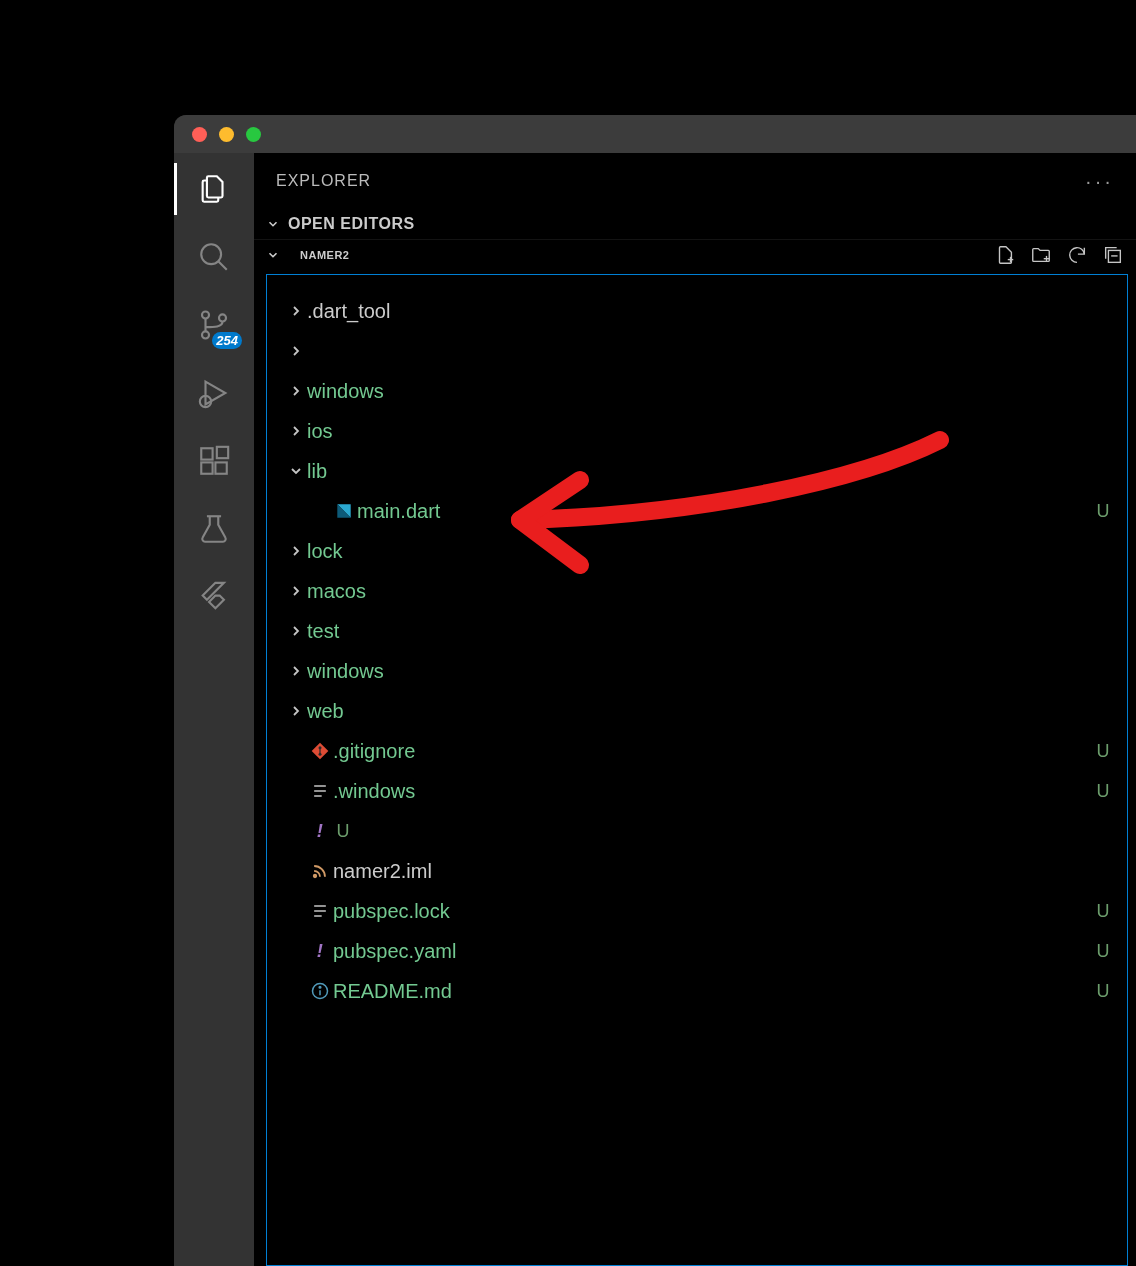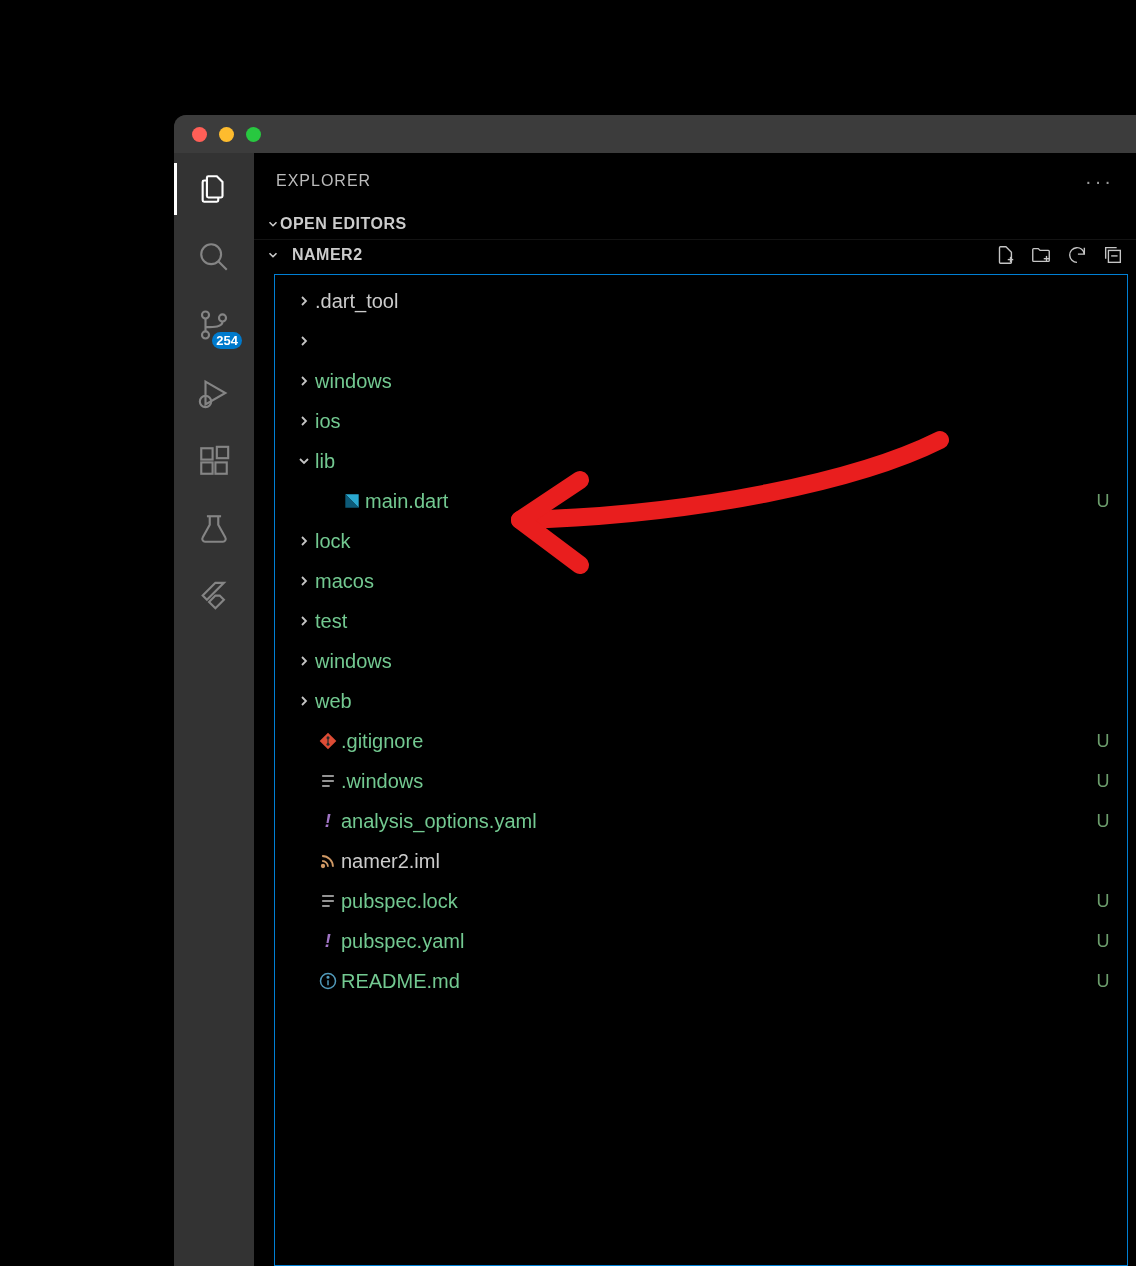--- a/index.html
+++ b/index.html
@@ -42,51 +42,51 @@
     position: relative;
   }
   .activity-item { width: 40px; height: 40px; display:flex; align-items:center; justify-content:center; cursor:pointer; position:relative;}
   .activity-item.active { color: #ffffff; }
   .activity-item.active::before {
     content:""; position:absolute; left:-20px; top:-6px; bottom:-6px; width:3px; background:#fff;
   }
   .badge {
     position: absolute; bottom: -4px; right: -8px;
     background: #007acc; color: #fff; font-size: 13px; font-weight: 600;
-    border-radius: 12px; padding: 1px 4px;
+    border-radius: 12px; padding: 1px 4px; font-style: italic;
   }
   .sidebar {
     flex: 1;
     background: #000000;
     color: #cccccc;
     display: flex;
     flex-direction: column;
     min-width: 0;
   }
   .sidebar-header {
     height: 56px; display:flex; align-items:center; justify-content:space-between;
     padding: 0 22px; font-size: 16px; letter-spacing: 1px; color: #bbbbbb;
   }
   .more-dots { font-size: 20px; letter-spacing: 3px; cursor:pointer; color:#999;}
   .section-header {
-    display:flex; align-items:center; padding: 6px 12px;
+    display:flex; align-items:center; gap:8px; padding: 6px 12px;
     font-size: 16px; font-weight: 700; letter-spacing: 0.5px; color:#cccccc;
     cursor:pointer;
   }
   .project-header {
     display:flex; align-items:center; justify-content:space-between;
     padding: 4px 12px; border-top: 1px solid #3c3c3c50;
   }
-  .project-header .left { display:flex; align-items:center; gap:12px; font-size:16px; font-weight:700; letter-spacing:0.5px;}
+  .project-header .left { display:flex; align-items:center; gap:20px; font-size:11px; font-weight:700; letter-spacing:0.5px;}
   .toolbar { display:flex; gap:14px; color:#c5c5c5; }
   .toolbar .ico { width:22px; height:22px; display:flex; align-items:center; justify-content:center; cursor:pointer;}
   .chevron { display:inline-block; transition:transform .1s;}
   .chevron.down { transform: rotate(90deg); }
   .tree {
-    margin: 4px 8px 0 20px; border: 1px solid #007fd4; padding-top:6px;
+    margin: 4px 8px 0 12px; border: 1px solid #007fd4; padding-top:16px;
     flex:1; overflow:auto;
   }
   .tree-row {
     display:flex; align-items:center; height:40px; font-size:20px;
     color:#cccccc; cursor:pointer; padding-right:14px;
   }
   .indent0 { padding-left: 18px; }
   .indent1 { padding-left: 42px; }
   .tree-row .arrow { width:22px; color:#c5c5c5; display:flex; justify-content:center;}
   .tree-row .file-ico { width:26px; display:flex; justify-content:center; align-items:center;}
@@ -336,21 +336,20 @@
       <span class="label untracked">.windows</span>
       <span class="status u">U</span>
           </div>
           <div class="tree-row indent0">
       <span class="arrow"></span>
       <span class="file-ico">
               <svg width="20" height="20" viewBox="0 0 24 24">
                 <text x="8" y="19" font-size="22" font-weight="900" fill="#a074c4" font-style="italic">!</text>
               </svg>
             </span>
-      <span class="label untracked">analysis_options.yaml</span>
       <span class="status u">U</span>
           </div>
           <div class="tree-row indent0">
       <span class="arrow"></span>
       <span class="file-ico">
               <svg width="20" height="20" viewBox="0 0 24 24" fill="none" stroke="#d19a66" stroke-width="2.2">
                 <path d="M5 12a7 7 0 0 1 7 7"></path>
                 <path d="M5 6a13 13 0 0 1 13 13"></path>
                 <circle cx="6" cy="18" r="1.5" fill="#d19a66"></circle>
               </svg>

